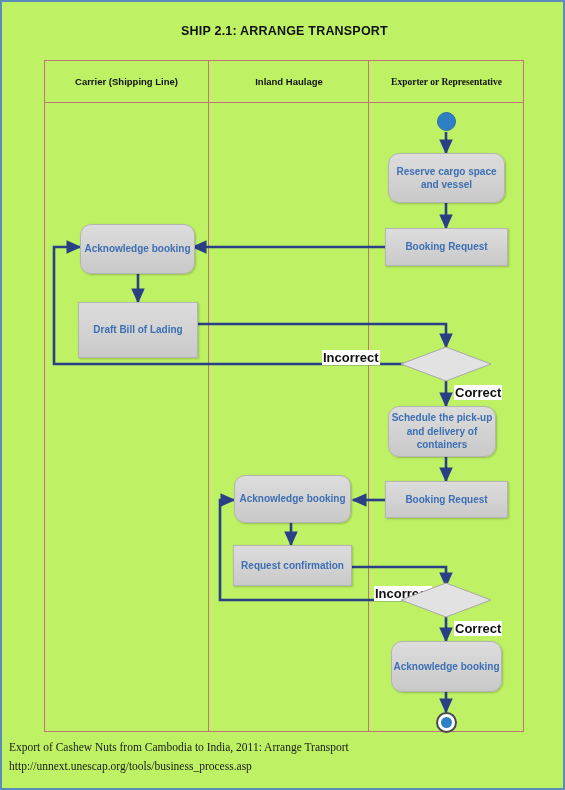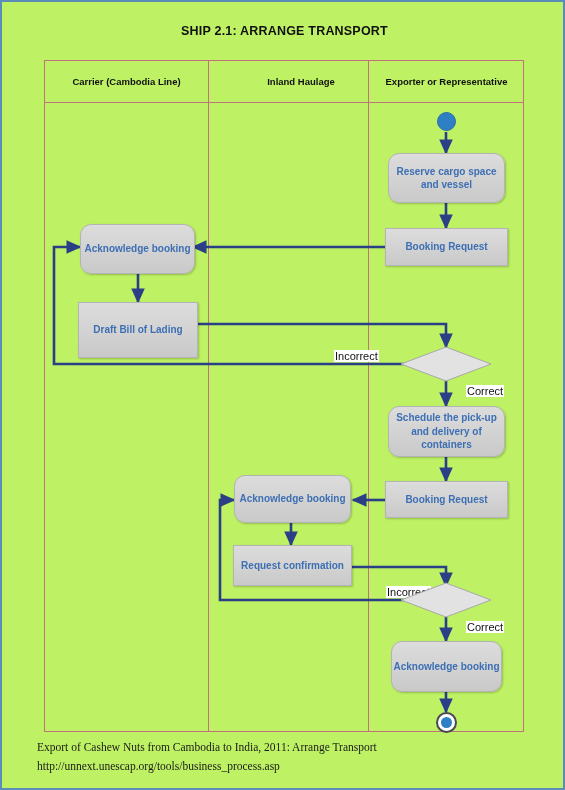--- a/index.html
+++ b/index.html
@@ -67,22 +67,22 @@
     justify-content: center;
     text-align: center;
     font-size: 9.5px;
     font-weight: bold;
     color: #111111;
     line-height: 1.35;
     padding: 0 4px;
     box-sizing: border-box;
   }
   .lane-head-cell.c0 { left: 0px;   width: 163px; }
-  .lane-head-cell.c1 { left: 176px; width: 160px; }
-  .lane-head-cell.c2 { left: 323px; width: 157px; }
+  .lane-head-cell.c1 { left: 164px; width: 160px; }
+  .lane-head-cell.c2 { left: 323px; width: 157px; font-family: Liberation Serif, serif; }
 
   
   .flow {
     position: absolute;
     left: 0;
     top: 0;
     width: 565px;
     height: 790px;
     pointer-events: none;
   }
@@ -132,55 +132,54 @@
     top: 3px;
     width: 11px;
     height: 11px;
     border-radius: 50%;
     background: #2e7fc4;
   }
 
   
   .edge-label {
     position: absolute;
-    font-size: 11px;
-    font-weight: normal;
+    font-size: 13px;
+    font-weight: bold;
     color: #111111;
     white-space: nowrap;
     background: #ffffff;
     padding: 0 1px;
-    margin-left: 12px;
   }
 
   
   .caption {
     position: absolute;
     left: 7px;
     top: 736px;
     width: 540px;
     font-family: "Liberation Serif", serif;
     font-size: 11.5px;
     color: #1a1a1a;
     line-height: 1.65;
   }
-  .caption div { white-space: nowrap; margin-left: 28px; }
+  .caption div { white-space: nowrap; }
 </style>
 </head>
 <body>
 
 <div class="page">
 
   <div class="diagram-title">SHIP 2.1: ARRANGE TRANSPORT</div>
 
   <div class="lane-table">
     <div class="lane-header"></div>
     <div class="lane-divider d1"></div>
     <div class="lane-divider d2"></div>
 
-    <div class="lane-head-cell c0">Carrier (Cambodia Line)</div>
+    <div class="lane-head-cell c0">Carrier (Shipping Line)</div>
     <div class="lane-head-cell c1">Inland Haulage</div>
     <div class="lane-head-cell c2">Exporter or Representative</div>
   </div>
 
   <div class="flow">
     <svg width="565" height="790" viewBox="0 0 565 790">
       <defs>
         <marker id="ah" markerWidth="7" markerHeight="7" refX="5.2" refY="3" orient="auto">
           <path d="M0,0.4 L5.8,3 L0,5.6 z" fill="#2b3f87"></path>
         </marker>
@@ -224,21 +223,21 @@
     <svg width="565" height="790" viewBox="0 0 565 790">
       <polygon points="444,345 489,362 444,379 399,362" fill="#e2e2e2" stroke="#a8a8a8" stroke-width="1"></polygon>
       <polygon points="444,581 489,598 444,615 399,598" fill="#e2e2e2" stroke="#a8a8a8" stroke-width="1"></polygon>
     </svg>
   </div>
 
   <div class="node rounded" style="left:386px; top:151px; width:117px; height:50px;">Reserve cargo space and vessel</div>
 
   <div class="node rect" style="left:383px; top:226px; width:123px; height:38px;">Booking Request</div>
 
-  <div class="node rounded" style="left:386px; top:404px; width:117px; height:51px;">Schedule the pick-up and delivery of containers</div>
+  <div class="node rounded" style="left:386px; top:404px; width:108px; height:51px;">Schedule the pick-up and delivery of containers</div>
 
   <div class="node rect" style="left:383px; top:479px; width:123px; height:37px;">Booking Request</div>
 
   <div class="node rounded" style="left:389px; top:639px; width:111px; height:51px;">Acknowledge booking</div>
 
   <div class="node rounded" style="left:78px; top:222px; width:115px; height:50px;">Acknowledge booking</div>
 
   <div class="node rect" style="left:76px; top:300px; width:120px; height:56px;">Draft Bill of Lading</div>
 
   <div class="node rounded" style="left:232px; top:473px; width:117px; height:48px;">Acknowledge booking</div>

